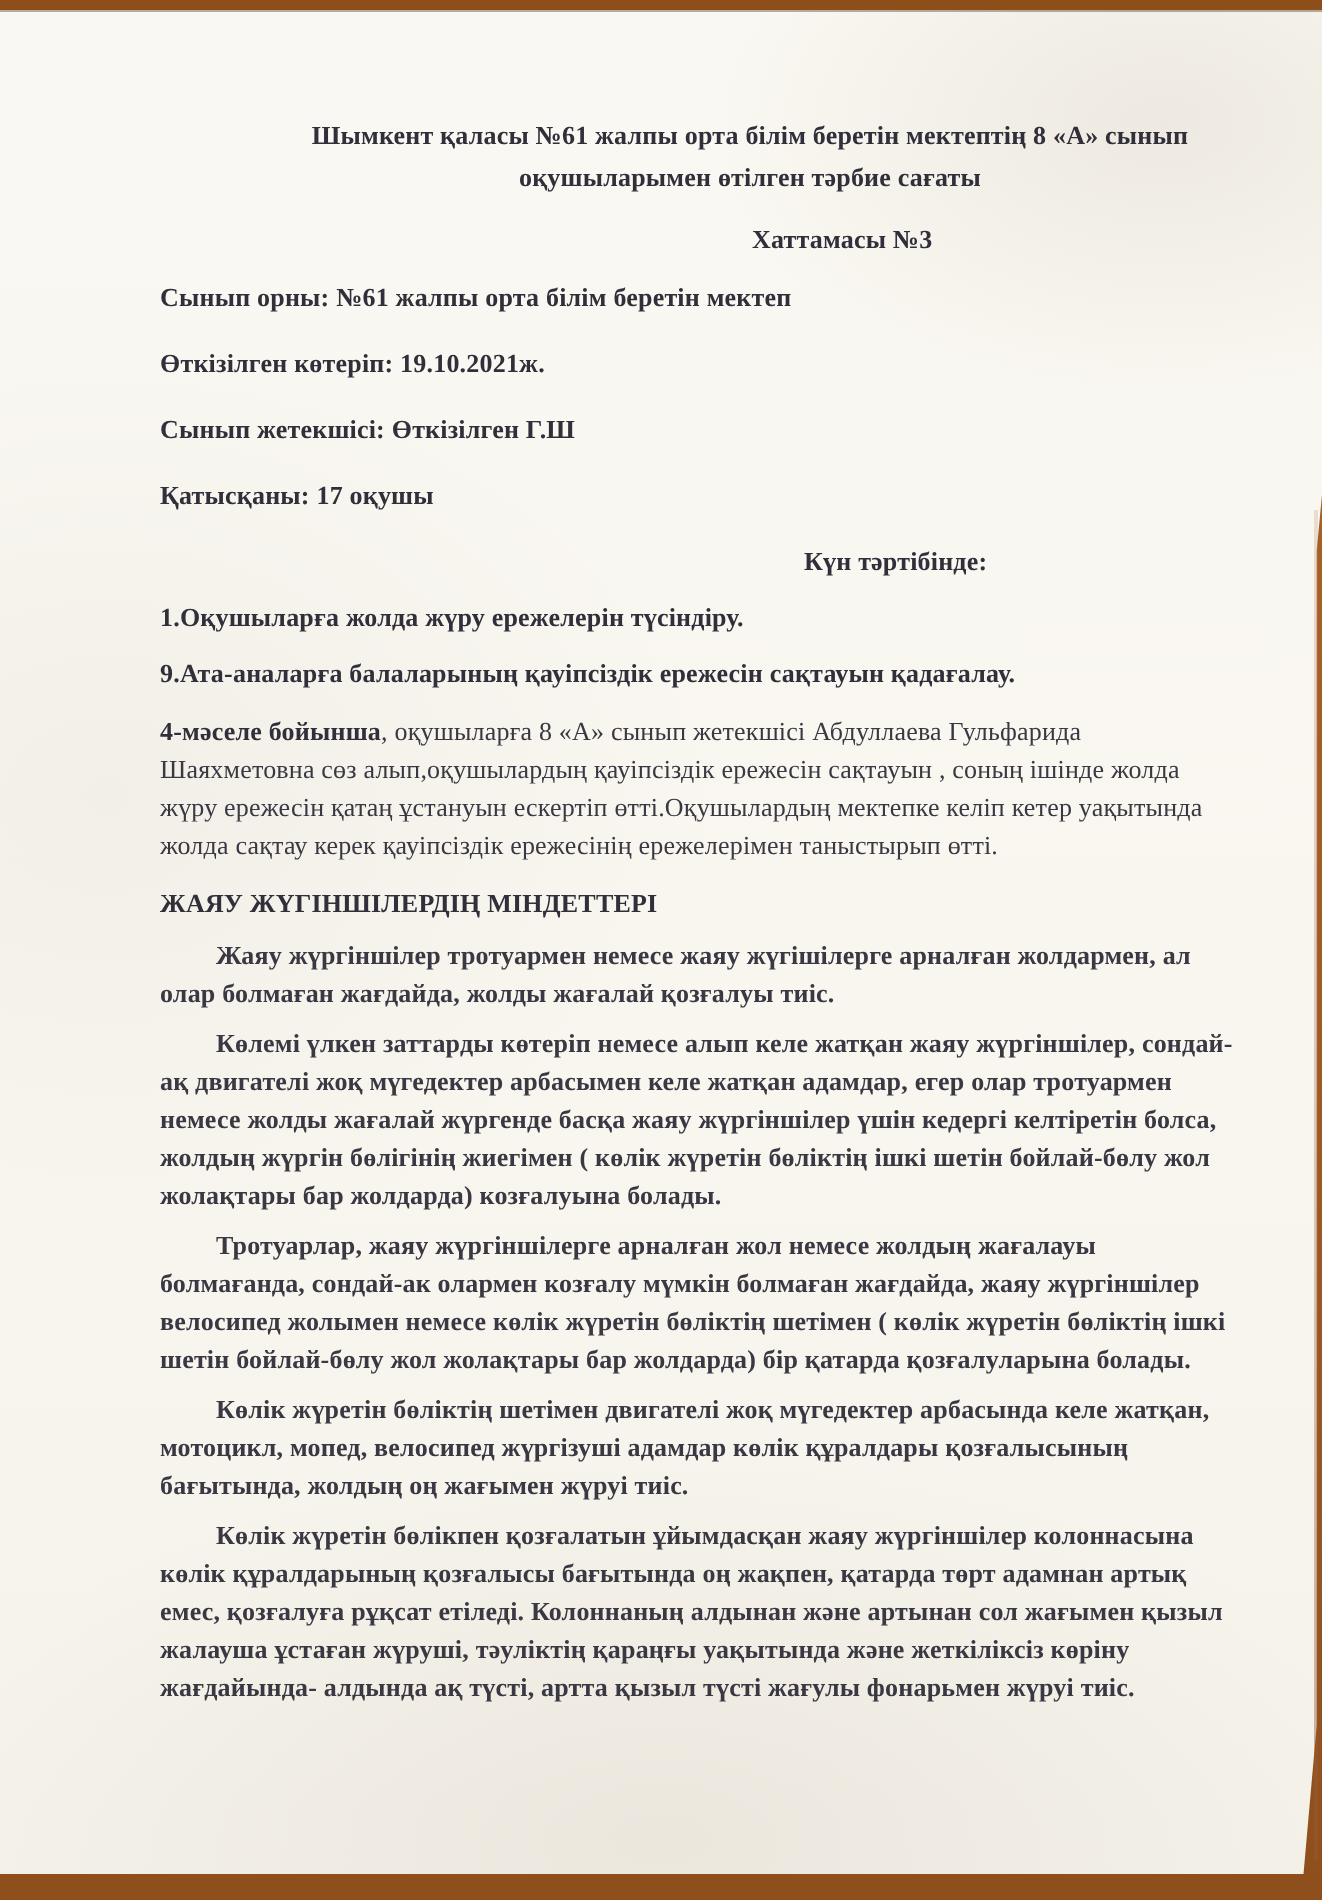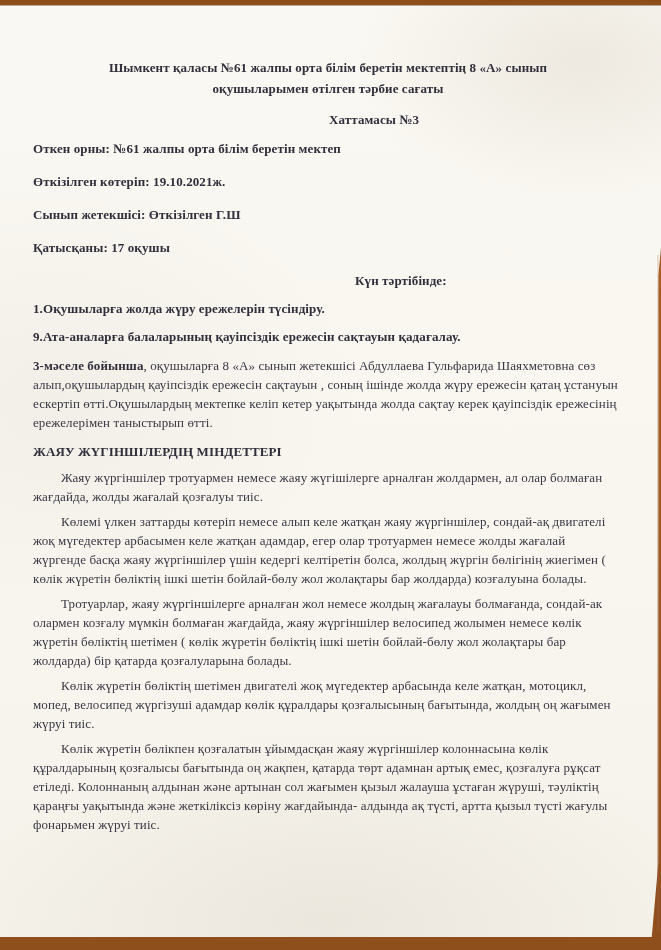--- a/index.html
+++ b/index.html
@@ -25,74 +25,74 @@
     clip-path:polygon(0 0,100% 0,100% 26%,99.6% 29%,99.6% 92%,98.6% 100%,0 100%);
     box-shadow:0 1px 0 rgba(60,30,5,.35) inset;
   }
   .paper-edge-shadow{
     position:absolute;right:2px;top:255px;bottom:20px;width:2px;
     background:linear-gradient(180deg,rgba(190,140,110,.25),rgba(150,90,50,.45));
     pointer-events:none;
   }
   .content{
     position:absolute;top:0;left:0;right:0;bottom:0;
-    padding:52px 41px 0 33px;
+    padding:52px 41px 0 80px;
     font-size:13px;line-height:19px;
     color:#3a3842;
     letter-spacing:.1px;
   }
   .b{font-weight:bold;color:#312f3a;}
   .doc-title{
     font-weight:bold;color:#312f3a;
     width:480px;margin-left:55px;
     text-align:center;line-height:21px;
   }
   .protocol{font-weight:bold;color:#312f3a;margin-top:11px;margin-left:296px;line-height:20px;}
   .meta{margin-top:9px;}
   .meta-line{font-weight:bold;color:#312f3a;line-height:20px;margin-bottom:13px;}
   .agenda-head{font-weight:bold;color:#312f3a;margin-top:5px;margin-left:322px;line-height:20px;}
   .agenda-item{font-weight:bold;color:#312f3a;line-height:20px;margin-top:8px;}
   .issue{margin-top:7px;}
   .section-head{font-weight:bold;color:#312f3a;margin-top:10px;line-height:20px;}
-  p.body-par{margin:6px 0 0 0;text-indent:28px;}
+  p.body-par{margin:6px 0 0 0;text-indent:28px;font-weight:bold;}
   p.issue{margin:9px 0 0 0;}
 </style>
 </head>
 <body>
 
 <div class="photo">
   <div class="paper">
     <div class="content">
 
       <div class="doc-title">Шымкент қаласы №61 жалпы орта білім беретін мектептің 8 «А» сынып оқушыларымен өтілген тәрбие сағаты</div>
 
       <div class="protocol">Хаттамасы №3</div>
 
       <div class="meta">
         <div class="meta-line">
-          <span>Откен орны:</span>
+          <span>Сынып орны:</span>
           <span>№61 жалпы орта білім беретін мектеп</span>
         </div>
         <div class="meta-line">
           <span>Өткізілген көтеріп:</span>
           <span>19.10.2021ж.</span>
         </div>
         <div class="meta-line">
           <span>Сынып жетекшісі:</span>&nbsp;<span>Өткізілген Г.Ш</span>
         </div>
         <div class="meta-line">
           <span>Қатысқаны:</span>&nbsp;<span>17 оқушы</span>
         </div>
       </div>
 
       <div class="agenda-head">Күн тәртібінде:</div>
       <div class="agenda-item">1.Оқушыларға жолда жүру ережелерін түсіндіру.</div>
       <div class="agenda-item">9.Ата-аналарға балаларының қауіпсіздік ережесін сақтауын қадағалау.</div>
 
-      <p class="issue"><span class="b">3-мәселе бойынша</span><span>, оқушыларға 8 «А» сынып жетекшісі Абдуллаева Гульфарида Шаяхметовна сөз алып,оқушылардың қауіпсіздік ережесін сақтауын , соның ішінде жолда жүру ережесін қатаң ұстануын ескертіп өтті.Оқушылардың мектепке келіп кетер уақытында жолда сақтау керек қауіпсіздік ережесінің ережелерімен таныстырып өтті.</span></p>
+      <p class="issue"><span class="b">4-мәселе бойынша</span><span>, оқушыларға 8 «А» сынып жетекшісі Абдуллаева Гульфарида Шаяхметовна сөз алып,оқушылардың қауіпсіздік ережесін сақтауын , соның ішінде жолда жүру ережесін қатаң ұстануын ескертіп өтті.Оқушылардың мектепке келіп кетер уақытында жолда сақтау керек қауіпсіздік ережесінің ережелерімен таныстырып өтті.</span></p>
 
       <div class="section-head">ЖАЯУ ЖҮГІНШІЛЕРДІҢ МІНДЕТТЕРІ</div>
 
       <p class="body-par">Жаяу жүргіншілер тротуармен немесе жаяу жүгішілерге арналған жолдармен, ал олар болмаған жағдайда, жолды жағалай қозғалуы тиіс.</p>
       <p class="body-par">Көлемі үлкен заттарды көтеріп немесе алып келе жатқан жаяу жүргіншілер, сондай-ақ двигателі жоқ мүгедектер арбасымен келе жатқан адамдар, егер олар тротуармен немесе жолды жағалай жүргенде басқа жаяу жүргіншілер үшін кедергі келтіретін болса, жолдың жүргін бөлігінің жиегімен ( көлік жүретін бөліктің ішкі шетін бойлай-бөлу жол жолақтары бар жолдарда) козғалуына болады.</p>
       <p class="body-par">Тротуарлар, жаяу жүргіншілерге арналған жол немесе жолдың жағалауы болмағанда, сондай-ак олармен козғалу мүмкін болмаған жағдайда, жаяу жүргіншілер велосипед жолымен немесе көлік жүретін бөліктің шетімен ( көлік жүретін бөліктің ішкі шетін бойлай-бөлу жол жолақтары бар жолдарда) бір қатарда қозғалуларына болады.</p>
       <p class="body-par">Көлік жүретін бөліктің шетімен двигателі жоқ мүгедектер арбасында келе жатқан, мотоцикл, мопед, велосипед жүргізуші адамдар көлік құралдары қозғалысының бағытында, жолдың оң жағымен жүруі тиіс.</p>
       <p class="body-par">Көлік жүретін бөлікпен қозғалатын ұйымдасқан жаяу жүргіншілер колоннасына көлік құралдарының қозғалысы бағытында оң жақпен, қатарда төрт адамнан артық емес, қозғалуға рұқсат етіледі. Колоннаның алдынан және артынан сол жағымен қызыл жалауша ұстаған жүруші, тәуліктің қараңғы уақытында және жеткіліксіз көріну жағдайында- алдында ақ түсті, артта қызыл түсті жағулы фонарьмен жүруі тиіс.</p>
 
     </div>

